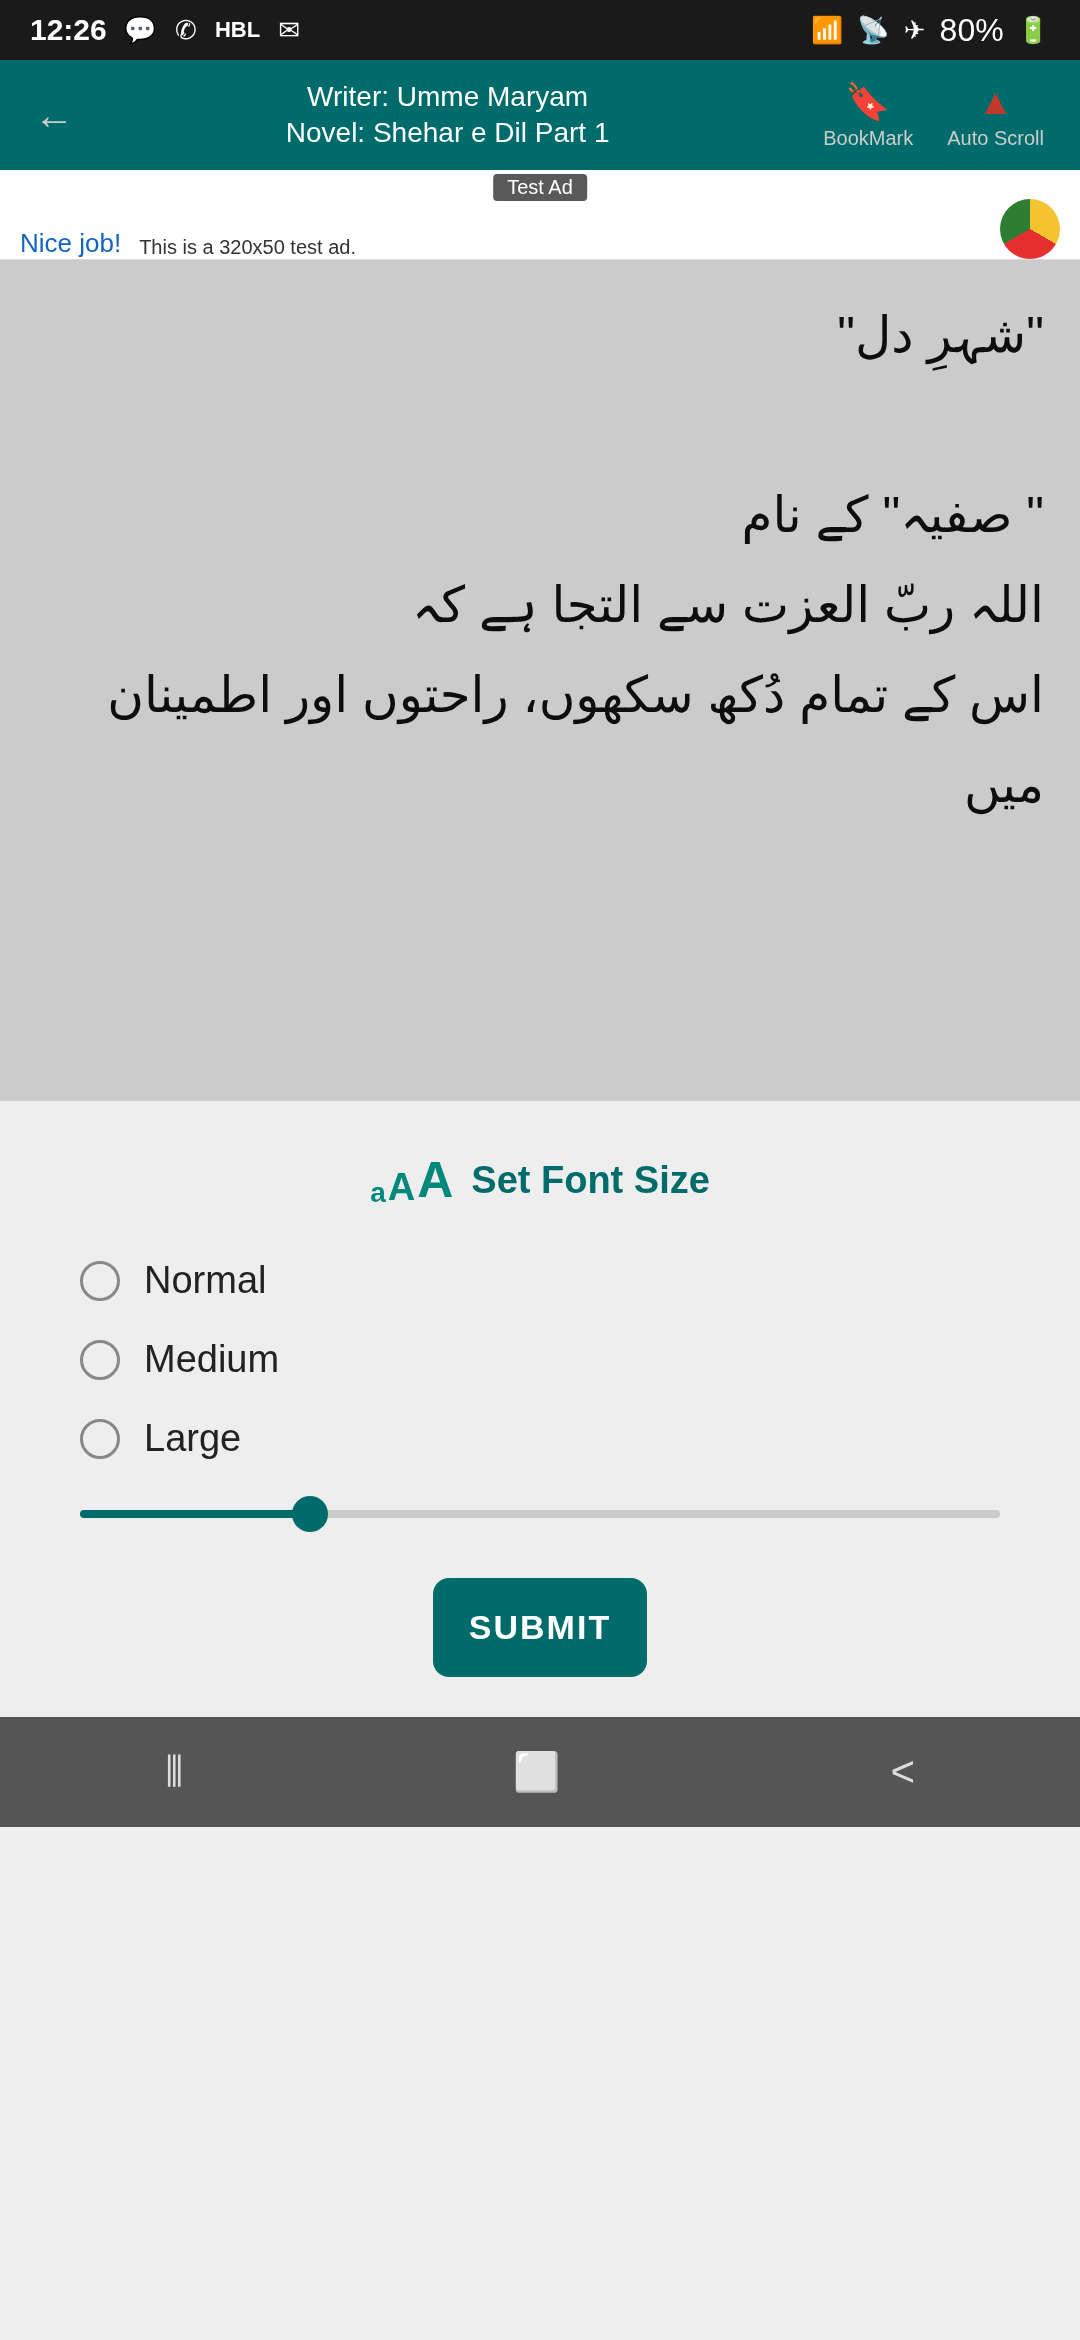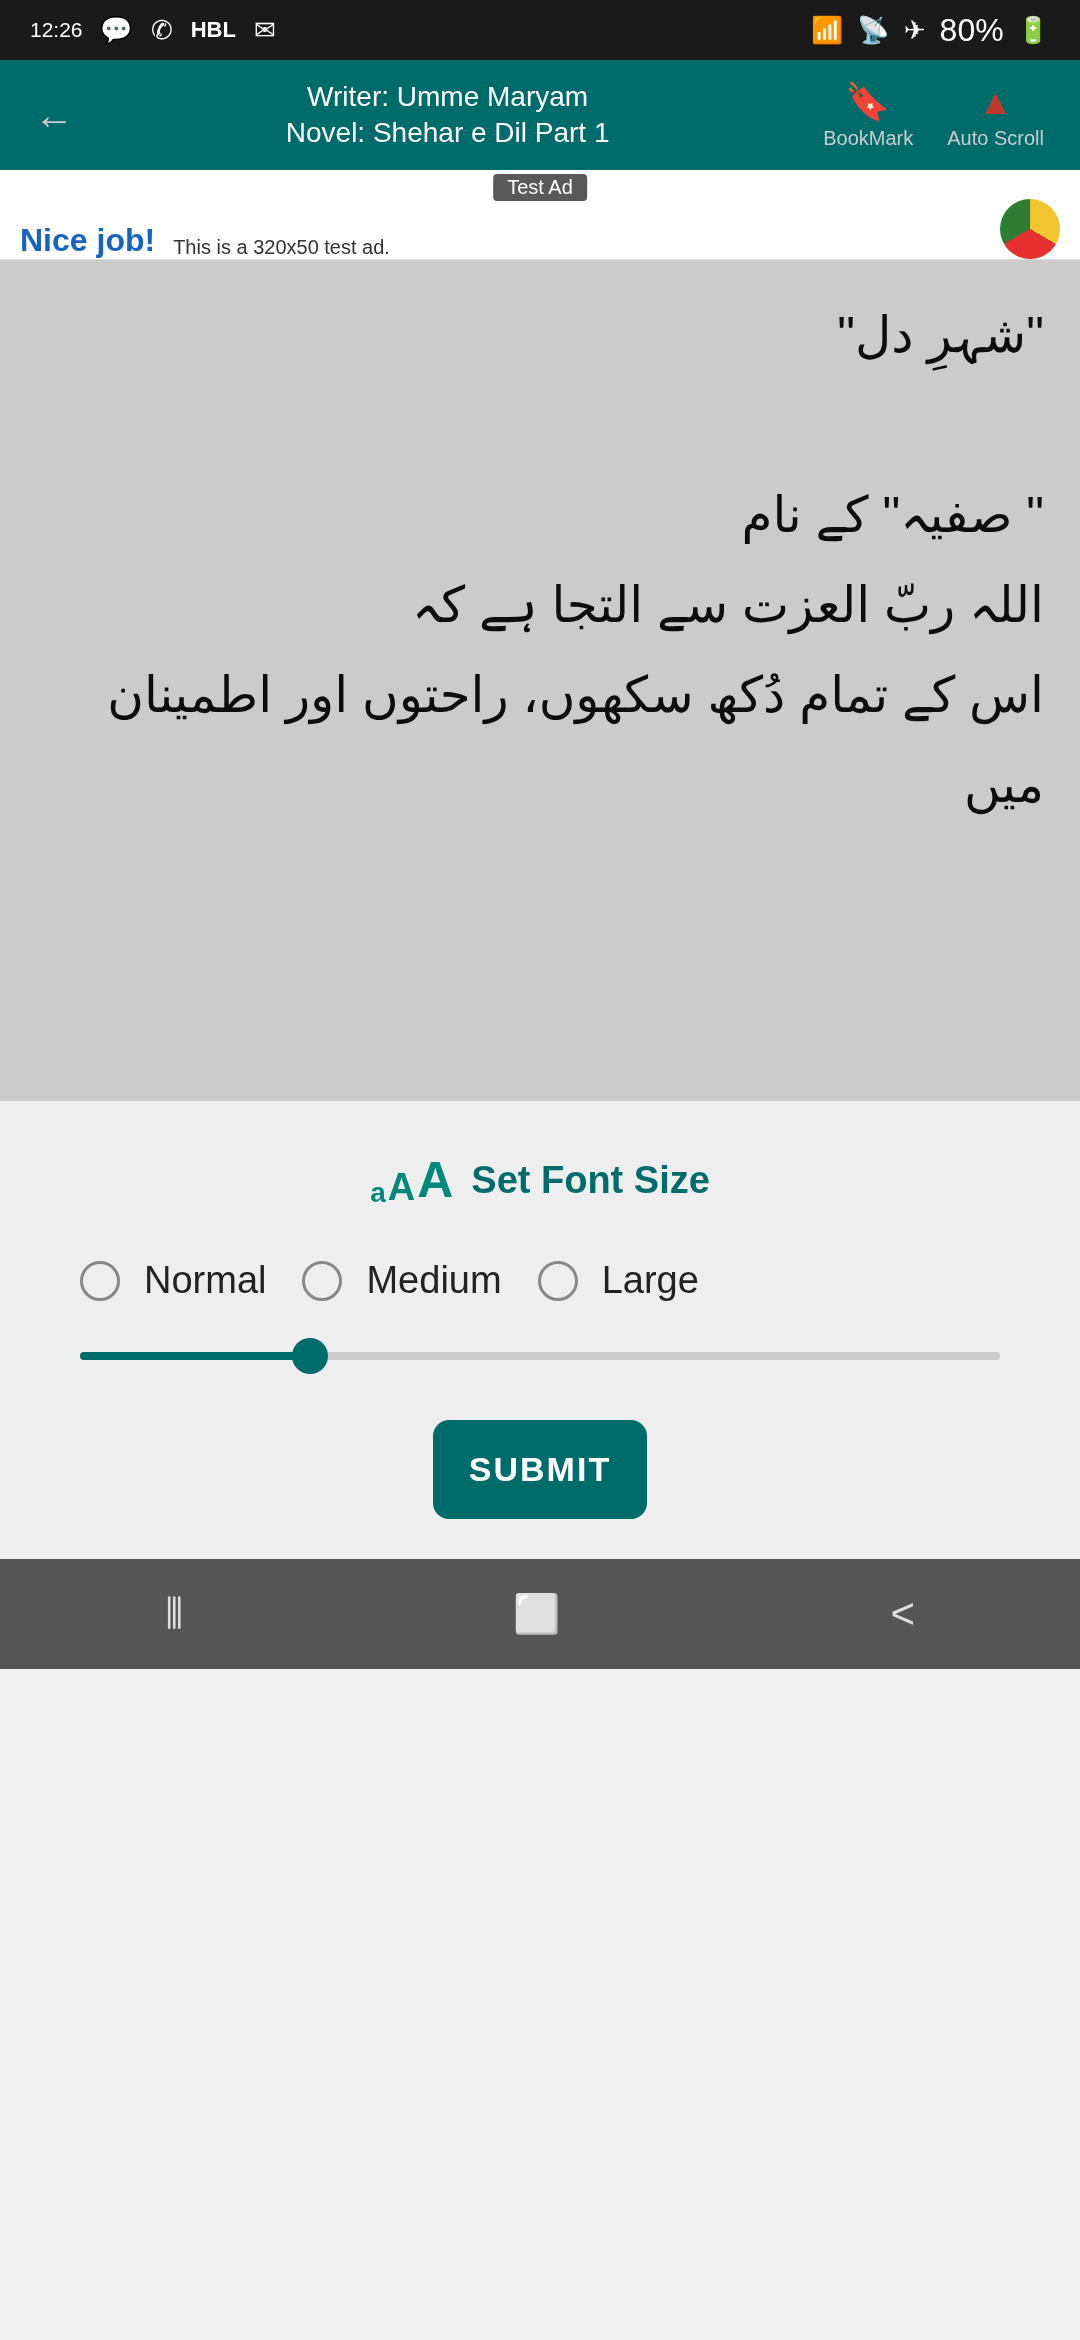--- a/index.html
+++ b/index.html
@@ -29,21 +29,21 @@
     .status-left {
       display: flex;
       align-items: center;
       gap: 18px;
     }
     .status-right {
       display: flex;
       align-items: center;
       gap: 14px;
     }
-    .status-time { font-size: 21px; font-weight: normal; }
+    .status-time { font-size: 30px; font-weight: bold; }
     .status-icon { font-size: 26px; }
     .battery-text { font-size: 32px; }
 
     
     .toolbar {
       width: 100%;
       height: 110px;
       background: #006b6b;
       display: flex;
       align-items: center;
@@ -106,22 +106,22 @@
       left: 50%;
       transform: translateX(-50%);
       background: rgba(0,0,0,0.65);
       color: #fff;
       font-size: 20px;
       padding: 2px 14px;
       border-radius: 4px;
     }
     .ad-nice {
       color: #1565c0;
-      font-size: 32px;
-      font-weight: bold;
+      font-size: 26px;
+      font-weight: normal;
     }
     .ad-text {
       color: #333;
       font-size: 20px;
       flex: 1;
     }
     .ad-logo {
       width: 60px;
       height: 60px;
       border-radius: 50%;
@@ -176,21 +176,21 @@
     .font-icon-large { font-size: 50px; font-weight: bold; }
     .dialog-title {
       font-size: 38px;
       font-weight: 600;
       color: #006b6b;
     }
 
     
     .radio-group {
       display: flex;
-      flex-direction: row;
+      flex-direction: column;
       gap: 36px;
       margin-bottom: 50px;
       padding-left: 20px;
     }
     .radio-item {
       display: flex;
       align-items: center;
       gap: 24px;
       cursor: pointer;
     }

